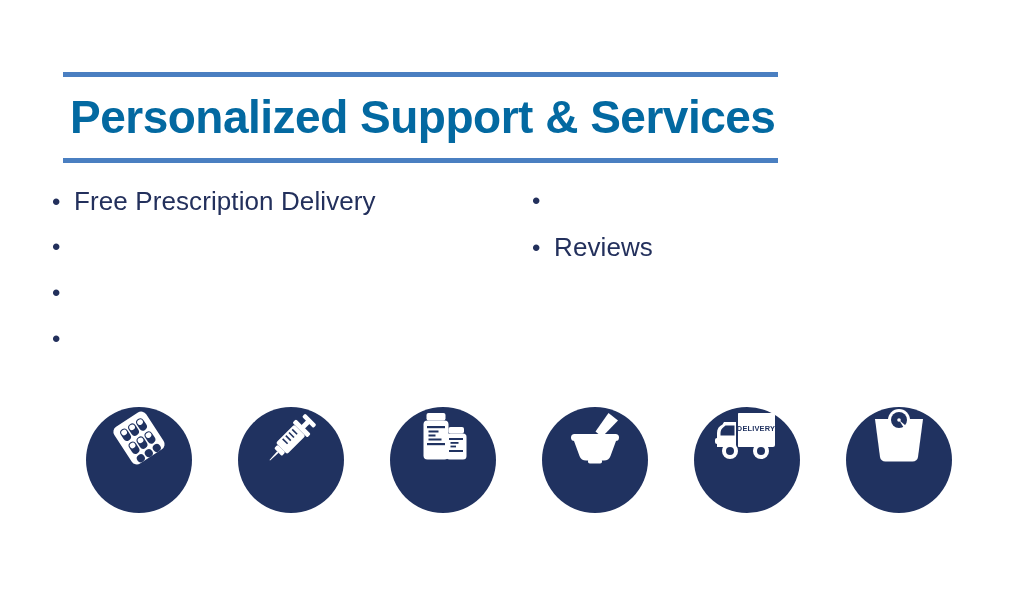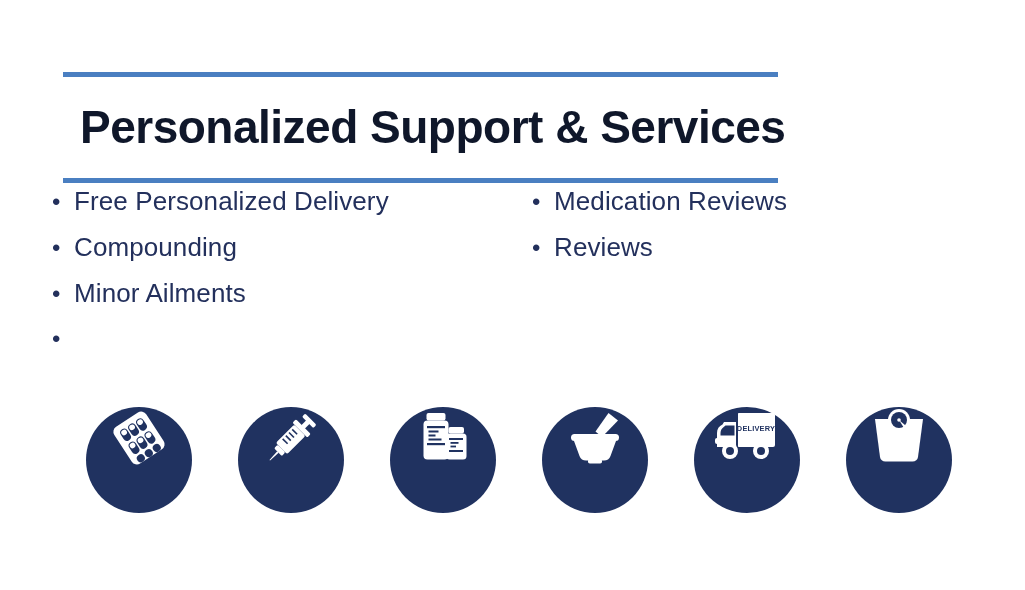--- a/index.html
+++ b/index.html
@@ -27,27 +27,27 @@
     height: 5px;
     background: #4a7fc1;
     width: 100%;
   }
   .rule-top   { margin: 0; }
   .rule-bottom{ margin: 0; }
   .page-title {
     font-family: "Liberation Sans Narrow", "Liberation Sans", sans-serif;
     font-size: 46px;
     font-weight: bold;
-    color: #0f172a;
+    color: #0369a1;
     letter-spacing: -0.5px;
     line-height: 69px;
     height: 69px;
     white-space: nowrap;
     padding-left: 1px;
-    margin: 16px;
+    margin: 6px;
   }
 
   
   .lists {
     position: absolute;
     left: 52px;
     top: 178px;
     width: 900px;
     display: flex;
     align-items: flex-start;
@@ -115,41 +115,38 @@
   <h1 class="page-title">Personalized Support &amp; Services</h1>
   <div class="rule rule-bottom"></div>
 </div>
 
 <div class="lists">
 
   <div class="col-left">
     <ul class="svc-list">
       <li>
         <span class="bullet-dot">•</span>
-        <span class="svc-label">Free Personalized Delivery</span>
-      </li>
-      <li>
-        <span class="bullet-dot">•</span>
-        <span class="svc-label">Compounding</span>
-      </li>
-      <li>
-        <span class="bullet-dot">•</span>
-        <span class="svc-label">Minor Ailments</span>
+        <span class="svc-label">Free Prescription Delivery</span>
+      </li>
+      <li>
+        <span class="bullet-dot">•</span>
+      </li>
+      <li>
+        <span class="bullet-dot">•</span>
       </li>
       <li>
         <span class="bullet-dot">•</span>
       </li>
     </ul>
   </div>
 
   <div class="col-right">
     <ul class="svc-list">
       <li>
         <span class="bullet-dot">•</span>
-        <span class="svc-label">Medication Reviews</span>
       </li>
       <li>
         <span class="bullet-dot">•</span>
         <span class="svc-label">Reviews</span>
       </li>
     </ul>
   </div>
 
 </div>
 

